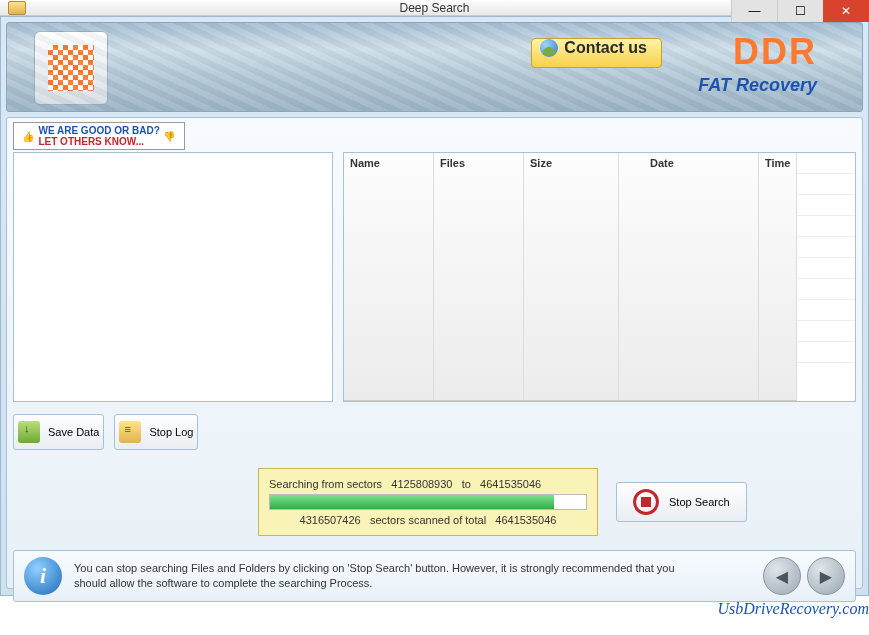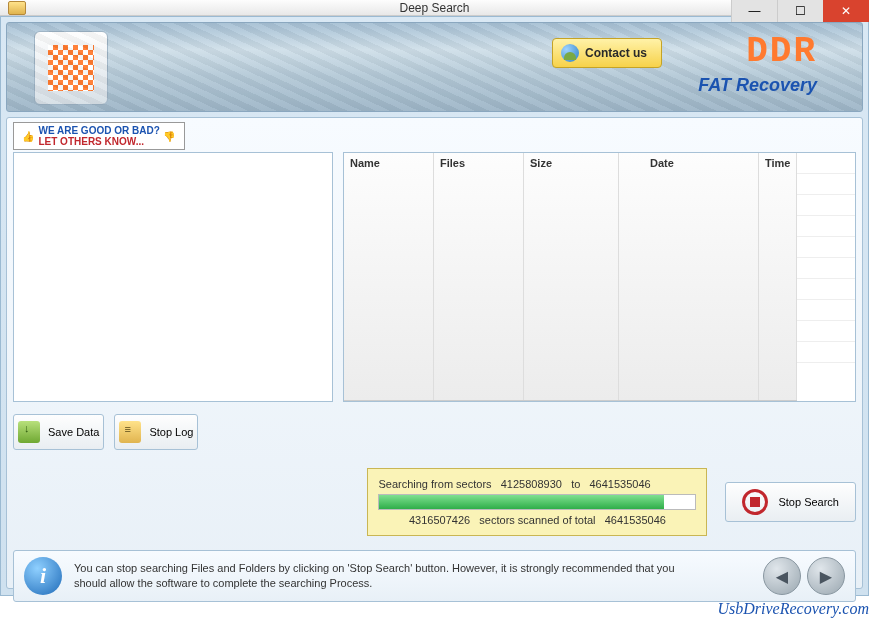--- a/index.html
+++ b/index.html
@@ -13,24 +13,24 @@
 .win-min { background: #e3e3e3; border-left:1px solid #ccc; }
 .win-max { background: #e3e3e3; border-left:1px solid #ccc; }
 .win-close { background: #d9432e; color: #fff; }
 
 .window-body { background: linear-gradient(#d9e8f4, #cfe1ef); padding: 5px; height: 580px; border: 1px solid #9bbad2; }
 
 .header-banner { height: 90px; background: linear-gradient(180deg,#a6c0d4 0%,#cfdfe9 30%,#b4c9d7 60%,#9db5c7 100%); border:1px solid #8aa7bf; border-radius:3px; position: relative; overflow:hidden; }
 .header-banner::after { content:""; position:absolute; inset:0; background: repeating-linear-gradient(25deg, rgba(255,255,255,0.06) 0 6px, rgba(0,0,0,0.04) 6px 12px); }
 .logo-box { position:absolute; left:27px; top:8px; width:74px; height:74px; background: linear-gradient(#fefefe,#d6dfe6); border:1px solid #9ab0c2; border-radius:6px; display:flex; align-items:center; justify-content:center; }
 .logo-inner { width:46px; height:46px; background: repeating-conic-gradient(#ff7a2f 0 25%, #fff 0 50%) 0 0/10px 10px; }
-.contact-btn { position:absolute; right:200px; top:15px; height:30px; padding:0 14px 0 8px; background: linear-gradient(#fff2a8,#f7d24a); border:1px solid #c5a326; border-radius:4px; display:flex; align-items:center; gap:6px; font-size:12px; font-weight:bold; color:#2a2a2a; z-index:2;margin-left:25px; }
+.contact-btn { position:absolute; right:200px; top:15px; height:30px; padding:0 14px 0 8px; background: linear-gradient(#fff2a8,#f7d24a); border:1px solid #c5a326; border-radius:4px; display:flex; align-items:flex-start; gap:6px; font-size:16px; font-weight:bold; color:#2a2a2a; z-index:2;margin-left:25px; }
 .contact-ico { width:18px; height:18px; border-radius:50%; background: radial-gradient(circle at 30% 30%, #9fd3ff, #2a7fc4); position:relative; }
 .contact-ico::after { content:""; position:absolute; left:3px; top:8px; width:12px; height:8px; background:#7aa943; border-radius:6px 6px 0 0; }
-.brand { position:absolute; right:45px; top:8px; font-family: Liberation Mono, monospace; font-size:36px; font-weight:bold; color:#ff7a2f; letter-spacing:2px; z-index:2; }
+.brand { position:absolute; right:45px; top:8px; font-family: Liberation Sans, sans-serif; font-size:36px; font-weight:bold; color:#ff7a2f; letter-spacing:2px; z-index:2; }
 .brand-sub { position:absolute; right:45px; top:52px; font-size:18px; font-weight:bold; color:#1b53b0; font-style:italic; z-index:2; }
 
 .content { background: linear-gradient(#f7fbff,#e8f0f7); border:1px solid #a7c1d6; border-radius:3px; margin-top:5px; padding:6px; height:472px; position:relative; }
 .feedback-tag { position:absolute; left:6px; top:4px; background:#fff; border:1px solid #999; padding:2px 8px; font-family:"Courier New",monospace; font-size:10px; line-height:11px; display:flex; align-items:center; gap:4px; }
 .feedback-tag .l1 { color:#1b53b0; font-weight:bold; }
 .feedback-tag .l2 { color:#c1272d; font-weight:bold; }
 .thumb { font-size:10px; }
 
 .panels { display:flex; gap:10px; margin-top:28px; height:250px; }
 .tree-panel { width:320px; background:#fff; border:1px solid #a7c1d6; }
@@ -42,21 +42,21 @@
 .grid-row { height:21px; border-bottom:1px solid #eee; }
 
 .action-btns { display:flex; gap:10px; margin-top:12px; }
 .abtn { display:flex; align-items:center; gap:8px; padding:6px 4px; background: linear-gradient(#fefefe,#e9eef2); border:1px solid #a7c1d6; border-radius:3px; font-size:11px; }
 .aico { width:22px; height:22px; border-radius:3px; }
 .ico-savedata { background: linear-gradient(#b8e07c,#6fa832); position:relative; }
 .ico-savedata::after { content:"↓"; position:absolute; left:6px; top:1px; color:#2e5a0e; font-weight:bold; }
 .ico-savelog { background: linear-gradient(#ffe28a,#e0b44f); position:relative; }
 .ico-savelog::after { content:"≡"; position:absolute; left:5px; top:2px; color:#5a4a1a; font-weight:bold; }
 
-.progress-area { margin-top:18px; display:flex; align-items:center; gap:18px; padding-left:245px;justify-content:flex-end; }
+.progress-area { margin-top:18px; display:flex; align-items:center; gap:18px; padding-left:245px; }
 .progress-box { width:340px; background:#faf3b7; border:1px solid #c9b654; padding:6px 10px; font-size:11px; color:#333; }
 .prog-row { margin:3px 0; }
 .prog-bar-outer { height:16px; background:#fff; border:1px solid #bbb; margin:4px 0; position:relative; }
 .prog-bar-inner { height:100%; background: linear-gradient(#7fe090,#2fae49); width:90%; }
 .stopbtn { display:flex; align-items:center; gap:10px; padding:6px 16px; background: linear-gradient(#fefefe,#e9eef2); border:1px solid #a7c1d6; border-radius:3px; font-size:11px; }
 .stop-ico { width:26px; height:26px; border:3px solid #c1272d; border-radius:50%; display:flex; align-items:center; justify-content:center; }
 .stop-ico::after { content:""; width:10px; height:10px; background:#c1272d; }
 
 .footer-hint { margin-top:14px; display:flex; align-items:center; gap:12px; background: linear-gradient(#f7fbff,#e8f0f7); border:1px solid #a7c1d6; border-radius:3px; padding:6px 10px; position:relative; }
 .info-ico { width:38px; height:38px; border-radius:50%; background: radial-gradient(circle at 35% 30%, #8fd0ff, #1e6ab8); color:#fff; font-style:italic; font-weight:bold; font-size:22px; display:flex; align-items:center; justify-content:center; font-family:Georgia,serif; }

